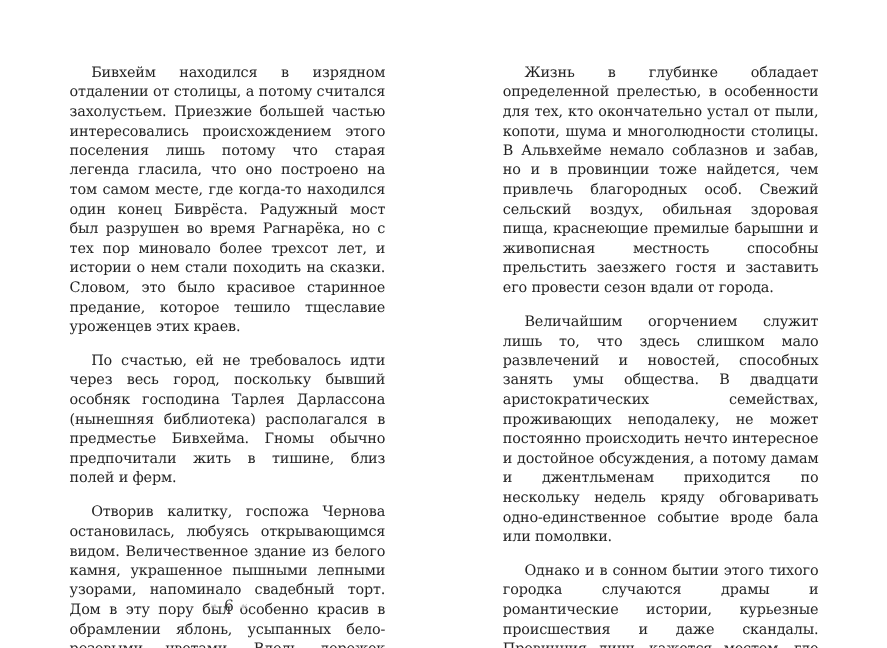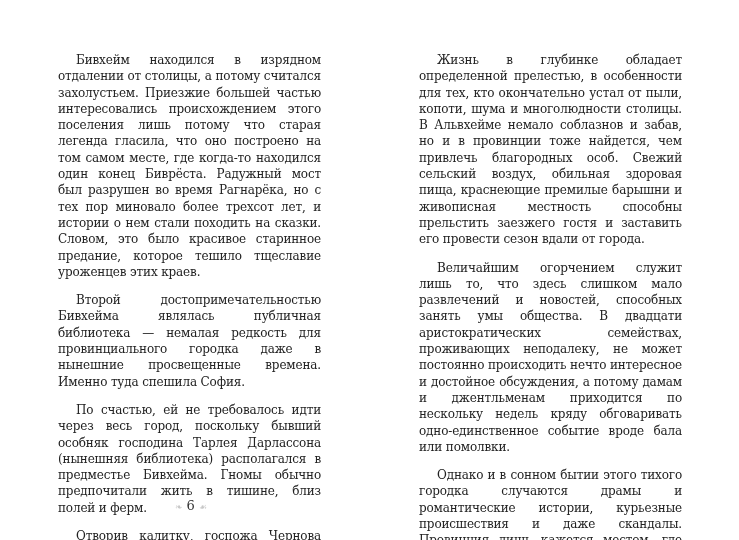--- a/index.html
+++ b/index.html
@@ -12,21 +12,20 @@
           text-indent:18px; letter-spacing:-0.15px; hyphens:manual; }
   .page-number { position:absolute; top:498px; left:160px; width:62px; text-align:center;
                  font-size:13px; color:#333; }
   .orn { color:#c8c8c8; font-size:9px; vertical-align:middle; margin:0 4px; }
 </style>
 </head>
 <body>
 
 <div class="column col-left">
   <p class="para">Бивхейм находился в изрядном отдалении от столицы, а потому считался захолустьем. Приезжие большей частью интересовались происхождением этого поселения лишь потому что старая легенда гласила, что оно построено на том самом месте, где когда-то находился один конец Биврёста. Радужный мост был разрушен во время Рагнарёка, но с тех пор миновало более трехсот лет, и истории о нем стали походить на сказки. Словом, это было красивое старинное предание, которое тешило тщеславие уроженцев этих краев.</p>
-  <p class="para">Второй достопримечательностью Бивхейма являлась публичная библиотека — немалая редкость для провинциального городка даже в нынешние просвещенные времена. Именно туда спешила София.</p>
   <p class="para">По счастью, ей не требовалось идти через весь город, поскольку бывший особняк господина Тарлея Дарлассона (нынешняя библиотека) располагался в предместье Бивхейма. Гномы обычно предпочитали жить в тишине, близ полей и ферм.</p>
   <p class="para">Отворив калитку, госпожа Чернова остановилась, любуясь открывающимся видом. Величественное здание из белого камня, украшенное пышными лепными узорами, напоминало свадебный торт. Дом в эту пору был особенно красив в обрамлении яблонь, усыпанных бело-розовыми цветами. Вдоль дорожек распустились гиацинты, яркие тюльпаны и желтые нарциссы.</p>
 
 </div>
 
 <div class="page-number">
   <span class="orn">❧</span><span>6</span><span class="orn">☙</span>
 </div>
 
 <div class="column col-right">

